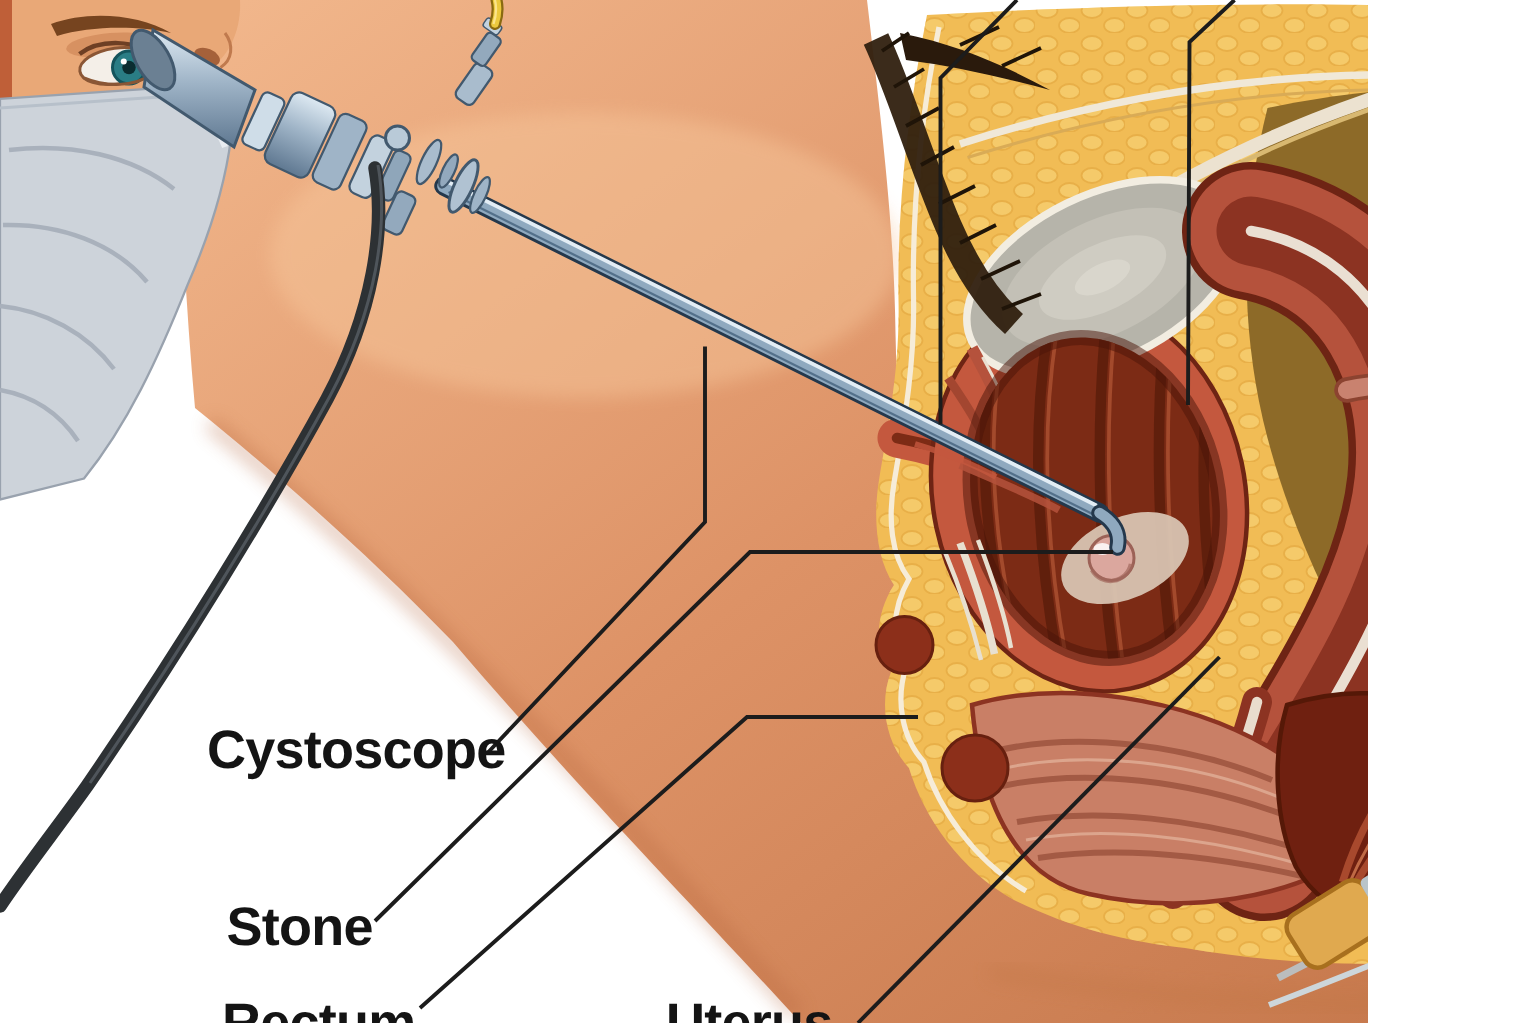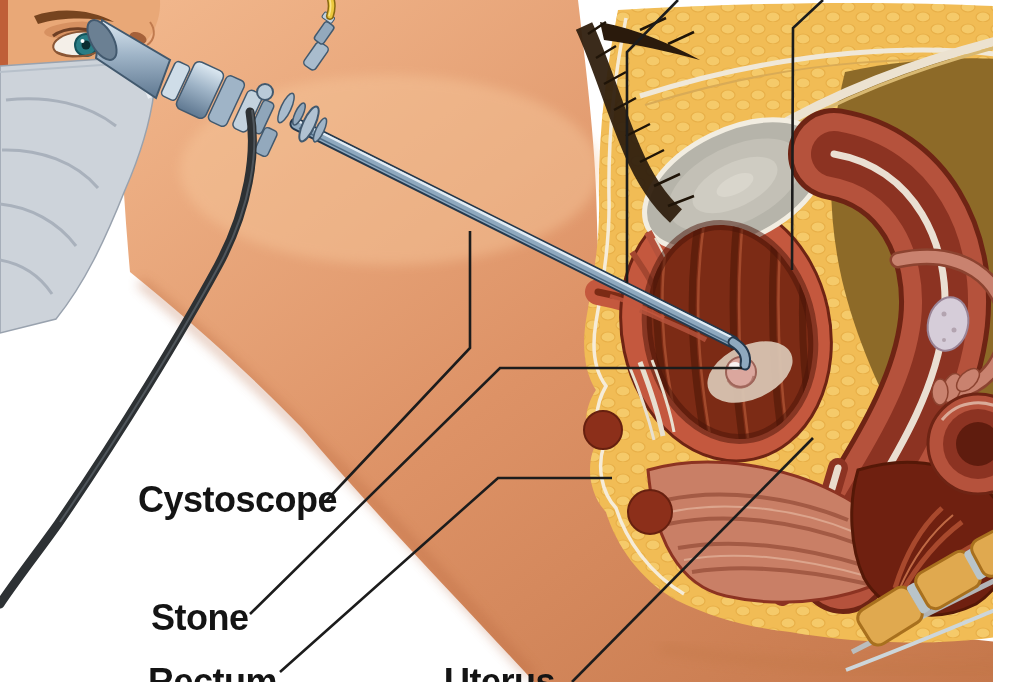--- a/index.html
+++ b/index.html
@@ -1,16 +1,16 @@
 <!DOCTYPE html>
 <html><head>
 <meta charset="utf-8">
 <style>
   html,body{margin:0;padding:0;background:#fff;}
-  .stage{position:relative;width:993px;height:682px;overflow:hidden;background:#fff;}
+  .stage{position:relative;width:912px;height:682px;overflow:hidden;background:#fff;}
   svg{display:block;}
   text.lbl{font-family:"Liberation Sans",sans-serif;font-weight:bold;font-size:36px;fill:#141414;letter-spacing:-0.5px;}
 </style>
 </head>
 <body>
 
 <div class="stage">
 <svg width="1024" height="682" viewBox="0 0 1024 682">
   <defs>
     <linearGradient id="skinG" x1="0" y1="0" x2="1" y2="1">

